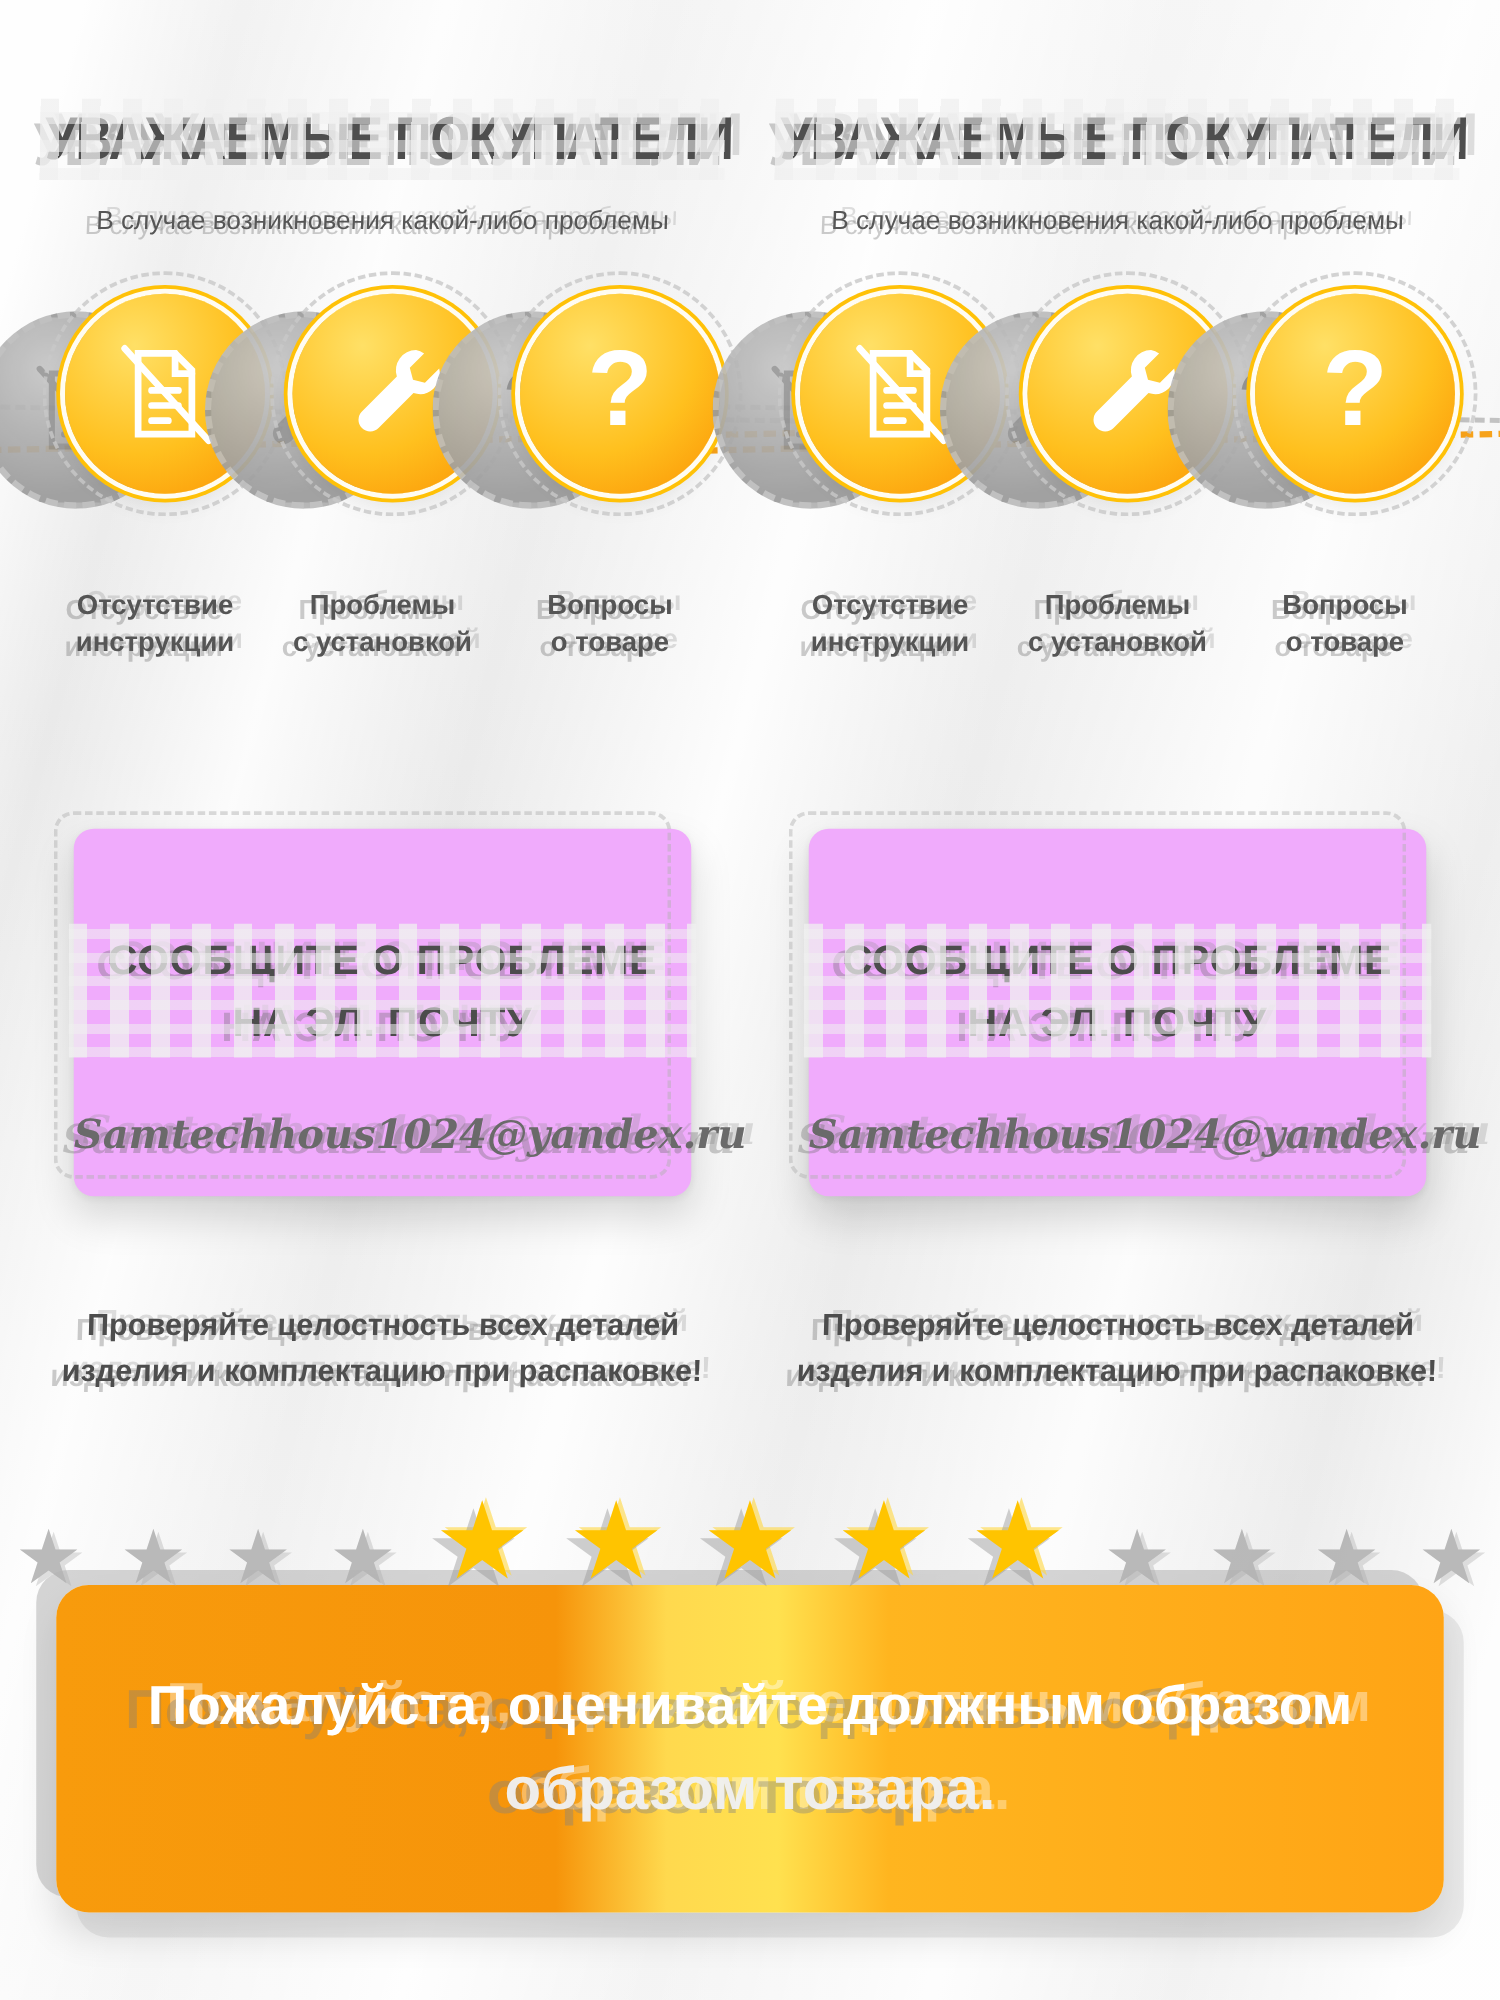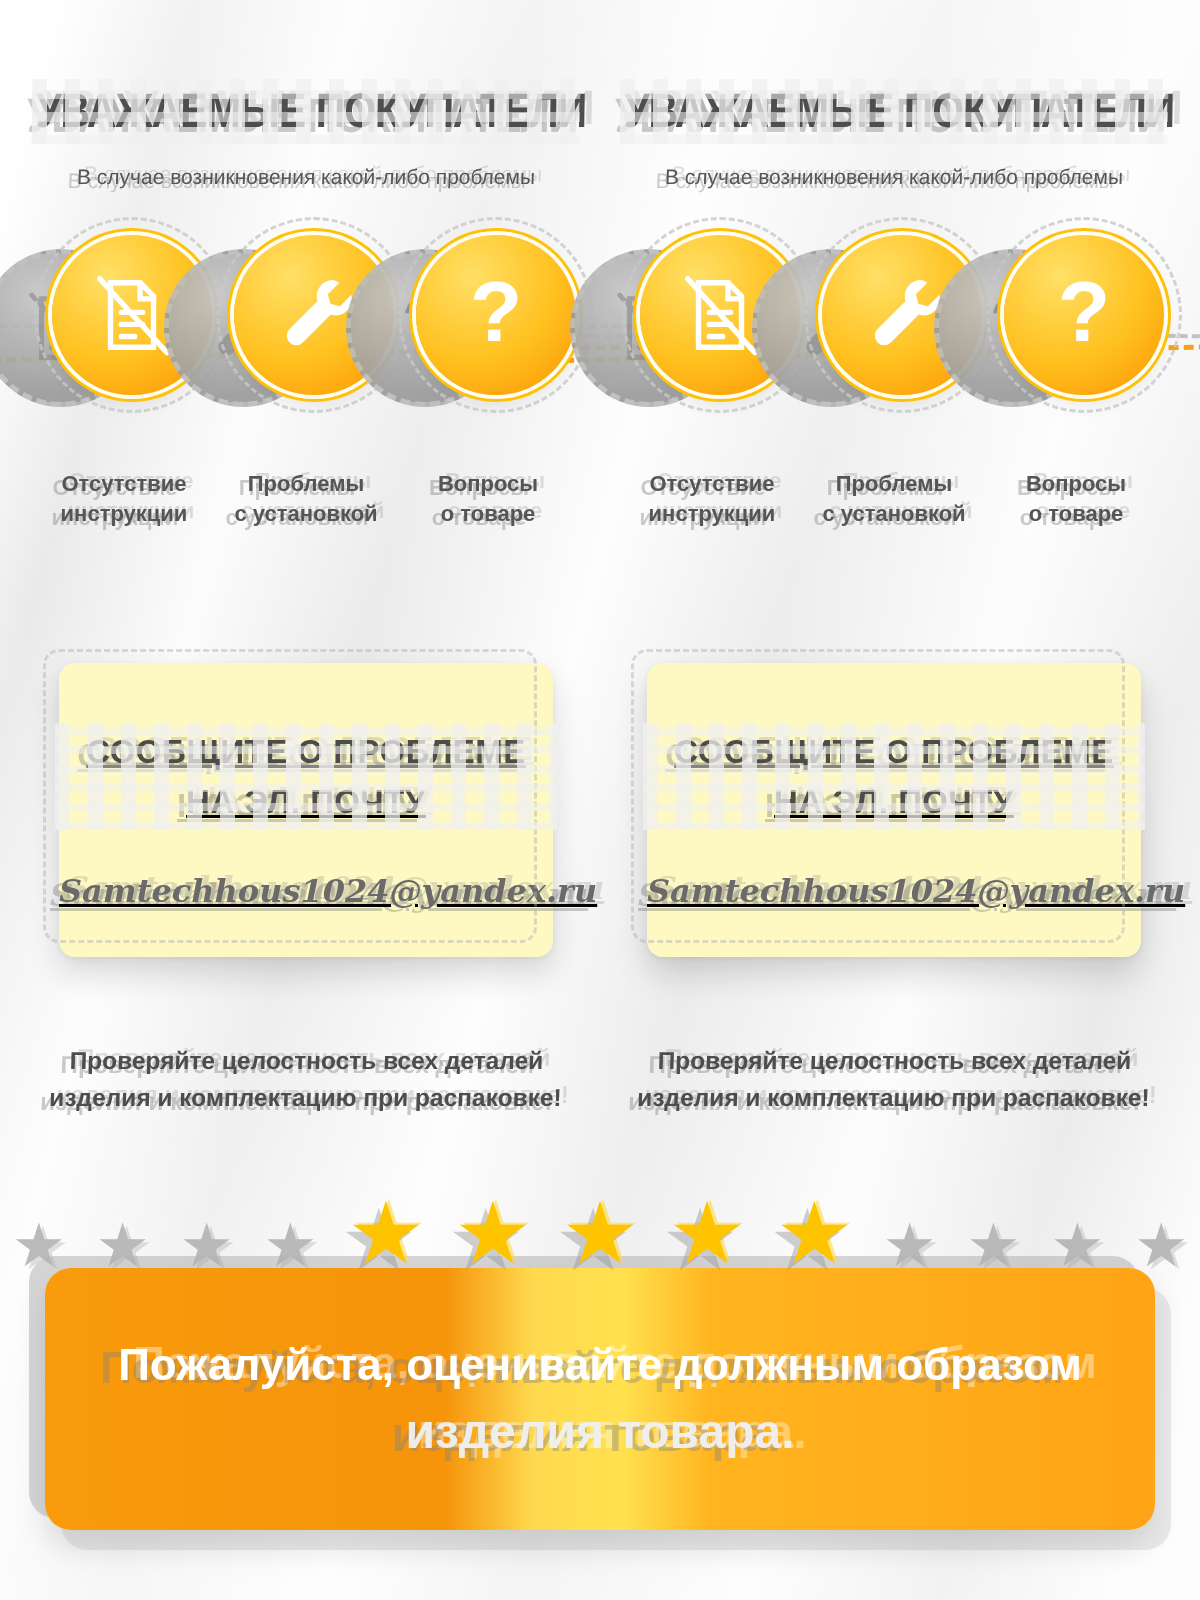--- a/index.html
+++ b/index.html
@@ -63,23 +63,23 @@
   .ghost-circle .q-glyph{font-size:76px;}
   .ghost-circle svg{opacity:.75;}
   .icon-label{
     position:absolute;left:-28px;right:-28px;top:192px;text-align:center;
     font-size:22px;font-weight:bold;color:#555;line-height:1.35;margin-top:44px;
   }
   .icon-label .ln{display:block;}
 
   
   .card{
-    margin:168px auto 0;width:494px;height:294px;background:#fef9c3;border-radius:16px;
+    margin:168px auto 0;width:494px;height:294px;background:#f0abfc;border-radius:16px;
     box-shadow:0 16px 32px rgba(0,0,0,.15), 0 2px 6px rgba(0,0,0,.06);
-    position:relative;text-align:center;padding-top:64px;box-sizing:border-box;text-decoration:underline;
+    position:relative;text-align:center;padding-top:80px;box-sizing:border-box;
   }
   .card::before{
     content:"";position:absolute;inset:-14px 16px 14px -16px;border-radius:16px;
     border:3px dashed rgba(175,175,175,.45);pointer-events:none;
   }
   .card-heading{font-size:33px;font-weight:bold;color:#4c4c4c;line-height:1.5;letter-spacing:.5px;}
   .card-email{
     margin-top:46px;font-family:"DejaVu Serif",serif;font-style:italic;font-weight:bold;
     font-size:32px;color:#6a6a6a;
   }
@@ -291,15 +291,15 @@
     <span class="star star-yellow">★</span>
     <span class="star star-yellow">★</span>
     <span class="star star-gray">★</span>
     <span class="star star-gray">★</span>
     <span class="star star-gray">★</span>
     <span class="star star-gray">★</span>
   </div>
   <div class="banner"></div>
   <div class="banner-text">
     <span class="banner-line1">Пожалуйста, оценивайте должным образом</span>
-    <span class="banner-line2">изделия товара.</span>
+    <span class="banner-line2">образом товара.</span>
   </div>
 </div>
 
 </body></html>

